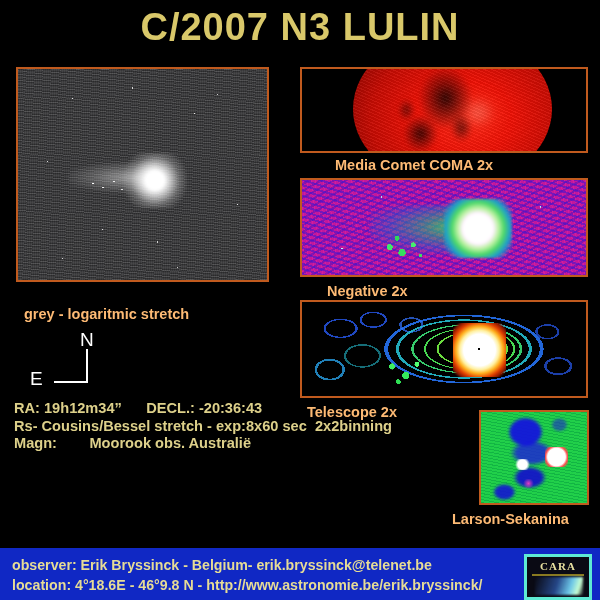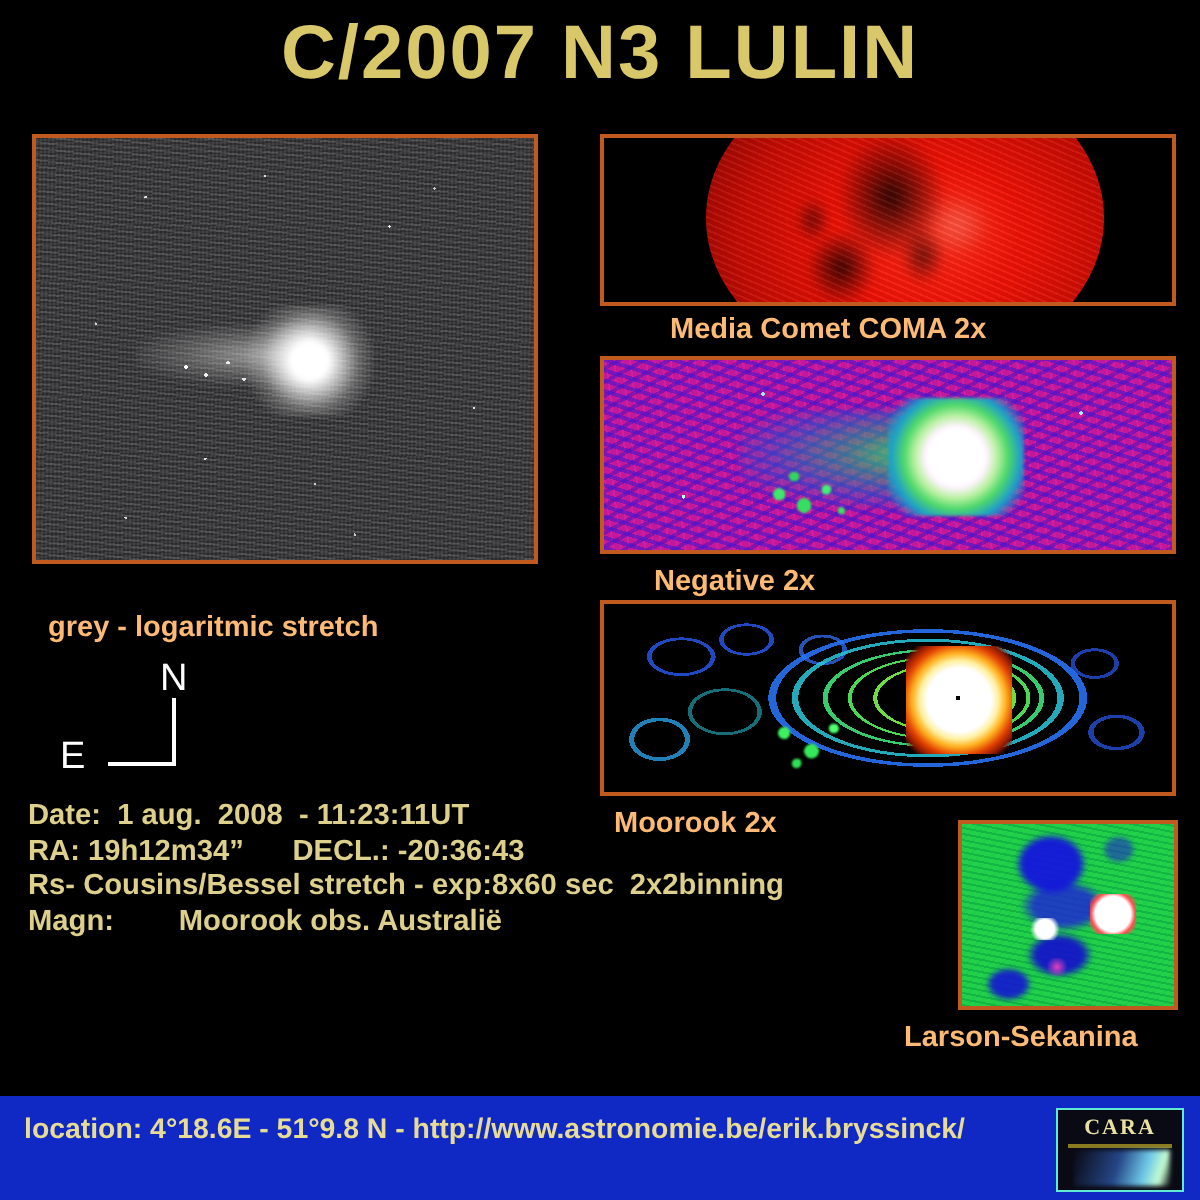--- a/index.html
+++ b/index.html
@@ -213,21 +213,21 @@
 
   
   #footer{position:absolute;left:0;bottom:0;width:600px;height:52px;background:#1028c4;}
   #footer .fline{
     color:#e6dc96;font-size:14.2px;font-weight:bold;line-height:20px;
     font-family:"Liberation Sans",sans-serif;white-space:nowrap;margin-left:12px;
   }
   #footer .fline:first-child{padding-top:7px;}
   #cara-logo{
     position:absolute;right:8px;top:6px;width:62px;height:40px;background:#0a0a14;
-    overflow:hidden;border:1px solid #5eead4;
+    overflow:hidden;border:3px solid #5eead4;
   }
   #cara-logo .cara-text{
     position:absolute;left:0;top:3px;width:62px;text-align:center;
     color:#e8e0a0;font-size:11px;font-weight:bold;letter-spacing:1px;
     font-family:"Liberation Serif",serif;
   }
   #cara-logo .cara-bar{position:absolute;left:5px;top:17px;width:52px;height:2px;background:#8a7a20;}
   #cara-logo .cara-comet{
     position:absolute;left:8px;top:20px;width:48px;height:18px;
     background:linear-gradient(108deg, rgba(40,80,220,0) 0%, rgba(60,120,230,.55) 45%, rgba(120,220,255,.9) 72%, rgba(200,255,210,1) 88%, rgba(255,255,255,0) 100%);
@@ -269,47 +269,47 @@
   <div class="caption" style="left:327px;top:283px;">Negative  2x</div>
 
   <div class="panel" id="iso-panel">
     <div class="layer iso-bg"></div>
     <div class="iso-outer"></div>
     <div class="iso-contours"></div>
     <div class="iso-jet"></div>
     <div class="iso-core"></div>
     <div class="iso-center-dot"></div>
   </div>
-  <div class="caption" style="left:307px;top:404px;">Moorook  2x</div>
+  <div class="caption" style="left:307px;top:404px;">Telescope  2x</div>
 
   <div class="panel" id="ls-panel">
     <div class="layer ls-bg"></div>
     <div class="ls-blue"></div>
     <div class="ls-pink"></div>
     <div class="ls-white2"></div>
     <div class="ls-core"></div>
   </div>
   <div class="caption" style="left:452px;top:511px;">Larson-Sekanina</div>
 
   <div id="compass">
     <div class="vline"></div>
     <div class="hline"></div>
     <div class="n">N</div>
     <div class="e">E</div>
   </div>
 
   <div id="meta">
-    <div class="line">Date:  1 aug.  2008  - 11:23:11UT</div>
     <div class="line">RA: 19h12m34”      DECL.: -20:36:43</div>
     <div class="line">Rs- Cousins/Bessel stretch - exp:8x60 sec  2x2binning</div>
     <div class="line">Magn:        Moorook obs. Australië</div>
   </div>
 
   <div id="footer">
-    <div class="fline">location: 4°18.6E - 51°9.8 N - http://www.astronomie.be/erik.bryssinck/</div>
+    <div class="fline">observer:  Erik Bryssinck - Belgium- erik.bryssinck@telenet.be</div>
+    <div class="fline">location: 4°18.6E - 46°9.8 N - http://www.astronomie.be/erik.bryssinck/</div>
     <div id="cara-logo">
       <div class="cara-text">CARA</div>
       <div class="cara-bar"></div>
       <div class="cara-comet"></div>
     </div>
   </div>
 
 </div>
 
 </body></html>

